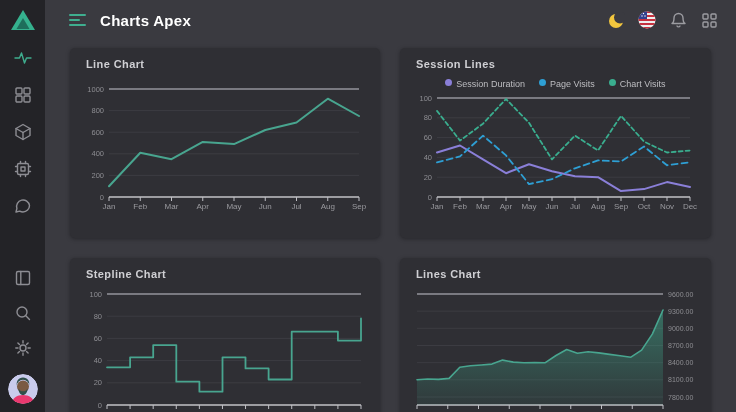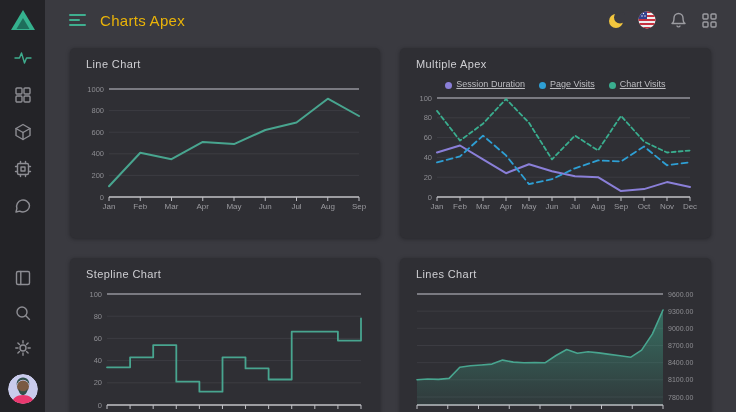--- a/index.html
+++ b/index.html
@@ -12,36 +12,36 @@
   .nav{display:flex;flex-direction:column;align-items:center;gap:19px;}
   .nav-icon{width:18px;height:18px;display:flex;align-items:center;justify-content:center;cursor:pointer;}
   .nav-icon svg{stroke:#8d8d93;fill:none;stroke-width:1.4;stroke-linecap:round;stroke-linejoin:round;}
   .nav-icon.active svg{stroke:#3fae8f;}
   .bottom{margin-top:auto;display:flex;flex-direction:column;align-items:center;gap:17px;}
   .avatar{width:30px;height:30px;border-radius:50%;overflow:hidden;cursor:pointer;}
   
   .header{position:absolute;left:45px;top:0;right:0;height:40px;display:flex;align-items:center;
     padding:0 18px 0 24px;}
   .hamburger{width:18px;height:14px;cursor:pointer;flex:none;}
-  .page-title{margin-left:13px;font-size:15px;font-weight:400;color:#eab308;letter-spacing:.3px;}
+  .page-title{margin-left:13px;font-size:15px;font-weight:700;color:#ffffff;letter-spacing:.3px;}
   .actions{margin-left:auto;display:flex;align-items:center;gap:13px;}
   .act-icon{width:18px;height:18px;display:flex;align-items:center;justify-content:center;cursor:pointer;}
   
   .card{position:absolute;background:#2f2f34;border-radius:5px;box-shadow:0 1px 4px rgba(0,0,0,.35);}
   #card0{left:70px;top:48px;width:310px;height:190px;}
   #card1{left:400px;top:48px;width:311px;height:190px;}
   #card2{left:70px;top:258px;width:310px;height:190px;}
   #card3{left:400px;top:258px;width:311px;height:190px;}
-  .card-title{position:absolute;left:16px;top:10px;font-size:11px;font-weight:400;
+  .card-title{position:absolute;left:16px;top:10px;font-size:11px;font-weight:700;
     color:#cfcfd3;letter-spacing:.4px;}
   .chart{position:absolute;left:0;top:0;width:100%;height:100%;}
   .chart text{font-family:"Liberation Sans","DejaVu Sans",sans-serif;}
   .legend{position:absolute;left:0;right:0;top:31px;display:flex;justify-content:center;
     gap:14px;font-size:9px;color:#bdbdc1;}
-  .legend-item{display:flex;align-items:flex-end;gap:4px;cursor:pointer;text-decoration:underline;}
+  .legend-item{display:flex;align-items:flex-start;gap:4px;cursor:pointer;}
   .dot{width:7px;height:7px;border-radius:50%;}
 </style>
 </head>
 <body>
 
 <aside class="sidebar">
   <svg class="logo" viewBox="0 0 26 22">
     <polygon points="13,1 25,21 1,21" fill="#35b18e"></polygon>
     <polygon points="13,9 19.5,20 6.5,20" fill="#1e6e5b"></polygon>
   </svg>
@@ -216,21 +216,21 @@
       <text x="164" y="161" text-anchor="middle" fill="#9a9a9f" font-size="8">May</text>
       <text x="195.25" y="161" text-anchor="middle" fill="#9a9a9f" font-size="8">Jun</text>
       <text x="226.5" y="161" text-anchor="middle" fill="#9a9a9f" font-size="8">Jul</text>
       <text x="257.75" y="161" text-anchor="middle" fill="#9a9a9f" font-size="8">Aug</text>
       <text x="289" y="161" text-anchor="middle" fill="#9a9a9f" font-size="8">Sep</text>
       <path d="M39,138.2L70.3,104.7L101.5,111.2L132.8,93.9L164,96.1L195.3,82L226.5,74.5L257.8,50.7L289,68" fill="none" stroke="#48a58f" stroke-width="2" stroke-linejoin="round" stroke-linecap="round"></path>
     </svg>
 </section>
 
 <section class="card" id="card1">
-  <div class="card-title">Multiple Apex</div>
+  <div class="card-title">Session Lines</div>
   <div class="legend">
     <div class="legend-item">
       <span class="dot" style="background: rgb(138, 127, 216);"></span>
       <span>Session Duration</span>
     </div>
     <div class="legend-item">
       <span class="dot" style="background: rgb(46, 159, 212);"></span>
       <span>Page Visits</span>
     </div>
     <div class="legend-item">

